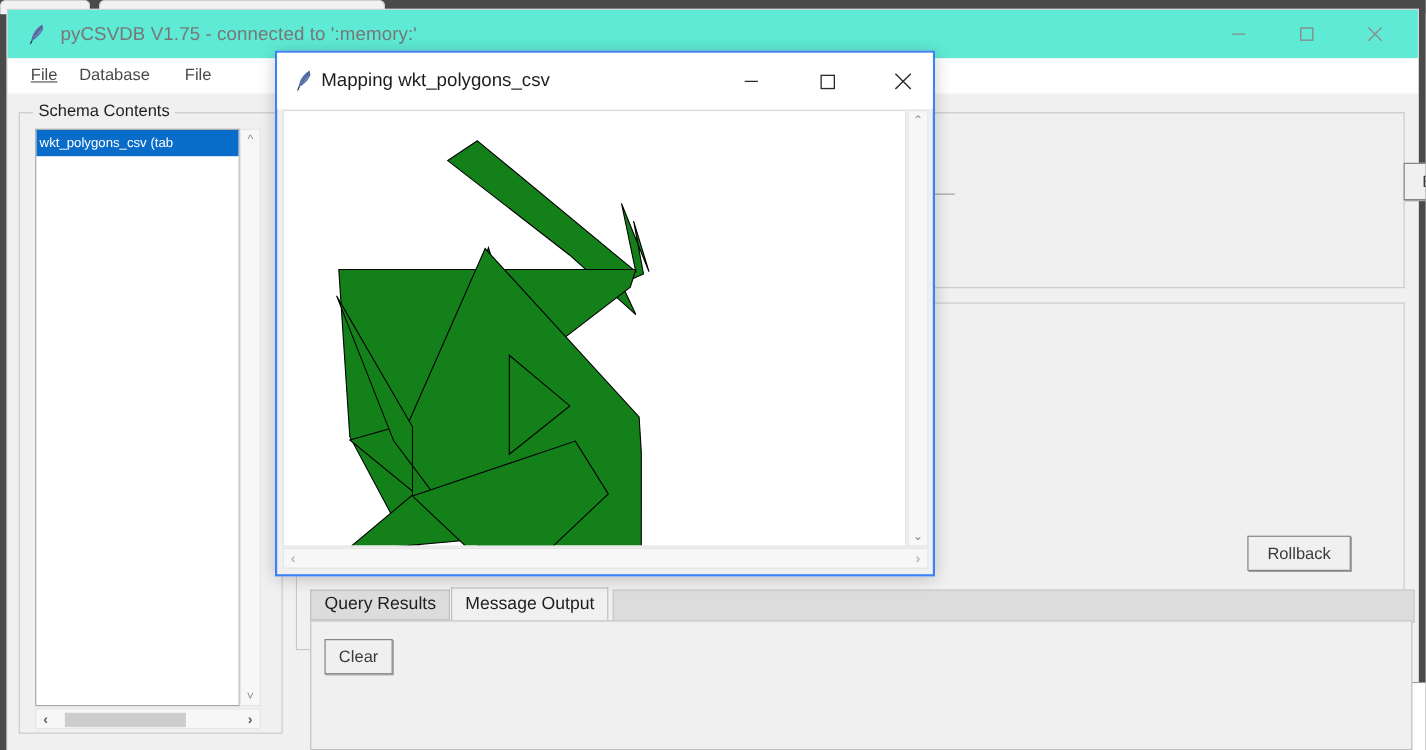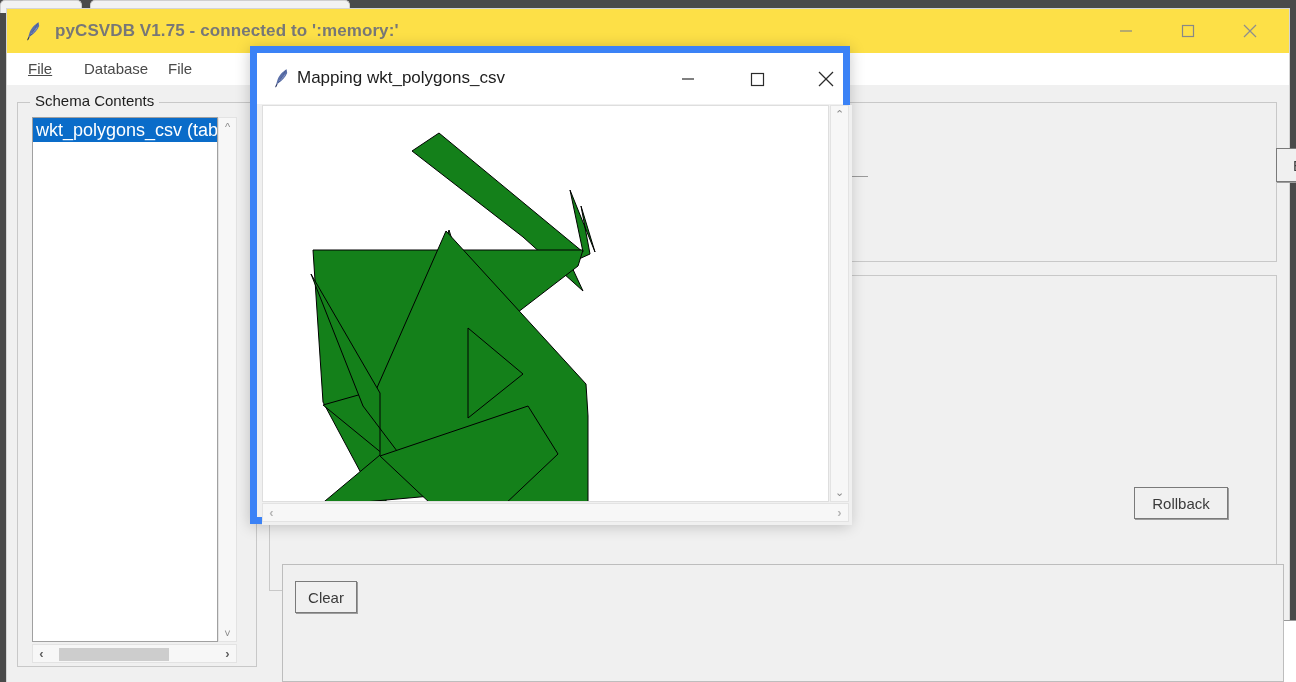--- a/index.html
+++ b/index.html
@@ -12,43 +12,43 @@
   #root{position:relative;width:1296px;height:682px;}
 
   
   .desk-strip{position:absolute;left:0;top:0;width:1296px;height:12px;background:#4a4a4a;}
   .tabstub{position:absolute;top:0;height:12px;background:#f2f2f2;border:1px solid #cfcfcf;border-bottom:none;border-radius:5px 5px 0 0;}
   .tabstub.a{left:0px;width:80px;}
   .tabstub.b{left:90px;width:258px;}
 
   
   .appwin{position:absolute;left:6px;top:8px;width:1284px;height:674px;background:#f0f0f0;border:1px solid #d4d4d4;box-sizing:border-box;}
-  .app-titlebar{position:absolute;left:0;top:0;width:100%;height:44px;background:#fde047;box-sizing:border-box;font-weight:bold;}
+  .app-titlebar{position:absolute;left:0;top:0;width:100%;height:44px;background:#5eead4;box-sizing:border-box;}
   .app-title{position:absolute;left:48px;top:12px;font-size:17px;color:#777777;letter-spacing:.1px;white-space:nowrap;}
   .feather{position:absolute;width:18px;height:20px;}
   .feather svg{display:block;}
   .app-feather{left:18px;top:12px;}
 
   .wbtn{position:absolute;top:0;width:58px;height:44px;display:flex;align-items:center;justify-content:center;}
   .wbtn svg{display:block;}
   .wmin{left:1090px;} .wmax{left:1152px;} .wclose{left:1214px;}
 
   .app-menubar{position:absolute;left:0;top:44px;width:100%;height:32px;background:#ffffff;}
   .menu-item{position:absolute;top:5px;font-size:15px;color:#4a4a4a;padding:2px 5px;}
-  .m-file{left:16px;text-decoration:underline;} .m-db{left:72px;} .m-help{left:156px;}
+  .m-file{left:16px;text-decoration:underline;} .m-db{left:60px;} .m-help{left:156px;}
 
   .app-body{position:absolute;left:0;top:78px;width:100%;height:595px;background:#f0f0f0;}
 
   
   .group{position:absolute;border:1px solid #c8c8c8;box-sizing:border-box;}
   .group-legend{position:absolute;background:#f0f0f0;padding:0 5px;font-size:15px;color:#1d1d1d;top:-11px;left:12px;white-space:nowrap;}
 
   .schema-group{left:10px;top:15px;width:240px;height:565px;}
   .schema-list{position:absolute;left:14px;top:14px;width:186px;height:525px;background:#ffffff;border:1px solid #a0a0a0;box-sizing:border-box;overflow:hidden;}
-  .schema-row{height:24px;line-height:24px;background:#0a6cc9;color:#ffffff;font-size:18px;padding-left:3px;white-space:nowrap;overflow:hidden;}
+  .schema-row{height:24px;line-height:24px;background:#0a6cc9;color:#ffffff;font-size:12px;padding-left:3px;white-space:nowrap;overflow:hidden;}
 
   
   .vsb{position:absolute;width:19px;background:#f7f7f7;border:1px solid #e3e3e3;box-sizing:border-box;}
   .hsb{position:absolute;height:19px;background:#f7f7f7;border:1px solid #e3e3e3;box-sizing:border-box;}
   .sb-arrow{position:absolute;width:19px;height:19px;display:flex;align-items:center;justify-content:center;color:#8a8a8a;font-size:11px;}
   .sb-arrow-h{position:absolute;width:19px;height:19px;display:flex;align-items:center;justify-content:center;color:#5e5e5e;font-size:13px;font-weight:bold;}
   .sb-thumb{position:absolute;background:#cdcdcd;}
 
   .schema-vsb{left:200px;top:14px;width:19px;height:525px;}
   .schema-hsb{left:14px;top:541px;width:205px;height:19px;}
@@ -67,21 +67,21 @@
   .tabstrip{position:absolute;left:275px;top:447px;width:1002px;height:30px;}
   .tab{position:absolute;top:0;height:30px;box-sizing:border-box;font-size:16px;display:flex;align-items:center;justify-content:center;padding:0 12px;white-space:nowrap;}
   .tab.inactive{background:#dcdcdc;border:1px solid #c0c0c0;border-bottom:1px solid #bdbdbd;color:#1d1d1d;top:2px;height:28px;}
   .tab.active{background:#f0f0f0;border:1px solid #bdbdbd;border-bottom:none;color:#1d1d1d;}
   .tabfiller{position:absolute;top:2px;height:28px;background:#dcdcdc;border:1px solid #c6c6c6;}
 
   .tabpane{position:absolute;left:275px;top:477px;width:1002px;height:118px;background:#f0f0f0;border:1px solid #bdbdbd;box-sizing:border-box;}
   .btn-clear{left:288px;top:494px;width:62px;height:32px;}
 
   
-  .dlg{position:absolute;left:250px;top:46px;width:600px;height:478px;background:#f0f0f0;border:7px solid #3b82f6;box-sizing:border-box;box-shadow:0 2px 14px rgba(0,0,0,.22);}
+  .dlg{position:absolute;left:250px;top:46px;width:600px;height:478px;background:#f0f0f0;border:2px solid #3b82f6;box-sizing:border-box;box-shadow:0 2px 14px rgba(0,0,0,.22);}
   .dlg-titlebar{position:absolute;left:0;top:0;width:100%;height:51px;background:#ffffff;box-sizing:border-box;}
   .dlg-title{position:absolute;left:40px;top:15px;font-size:17px;color:#1d1d1d;white-space:nowrap;}
   .dlg-feather{left:16px;top:15px;}
   .dwbtn{position:absolute;top:0;width:47px;height:51px;display:flex;align-items:center;justify-content:center;}
   .dmin{left:407px;} .dmax{left:476px;} .dclose{left:545px;}
 
   .canvas-wrap{position:absolute;left:5px;top:52px;width:590px;height:420px;background:#f0f0f0;}
   .canvas{position:absolute;left:0;top:0;width:567px;height:397px;background:#ffffff;border:1px solid #dedede;box-sizing:border-box;overflow:hidden;}
   .canvas svg{display:block;}
   .dlg-vsb{left:568px;top:0px;width:19px;height:397px;}
@@ -158,20 +158,25 @@
         <div class="btn btn-existing">Existing DB...</div>
 
       </div>
 
       <div class="group right-mid">
         <div class="btn btn-rollback">Rollback</div>
         <div class="mid-text"></div>
 
       </div>
 
+      <div class="tabstrip">
+        <div class="tab inactive" style="left:0px;">Query Results</div>
+        <div class="tab active" style="left:128px;">Message Output</div>
+        <div class="tabfiller" style="left:275px;width:727px;"></div>
+      </div>
 
       <div class="tabpane"></div>
       <div class="btn btn-clear">Clear</div>
 
     </div>
   </div>
 
   <div class="dlg">
 
     <div class="dlg-titlebar">

